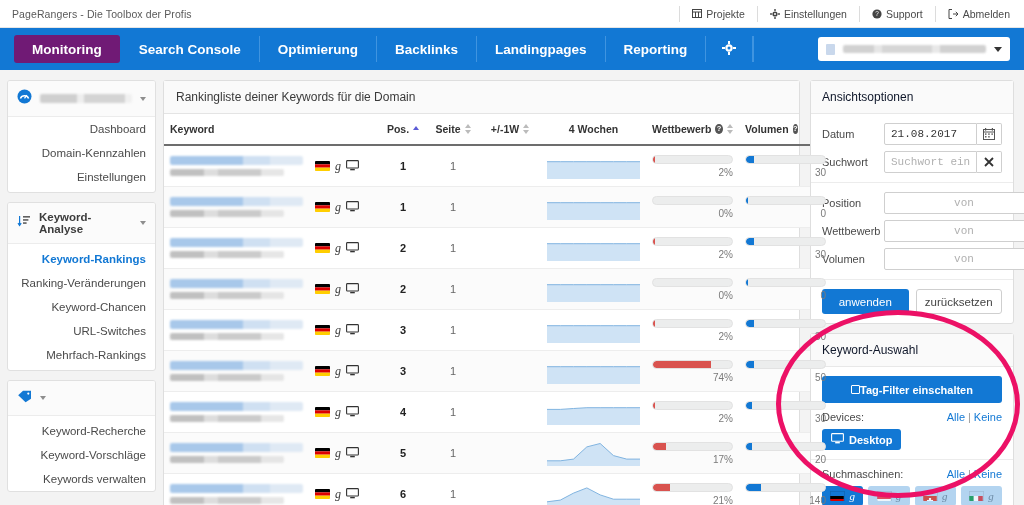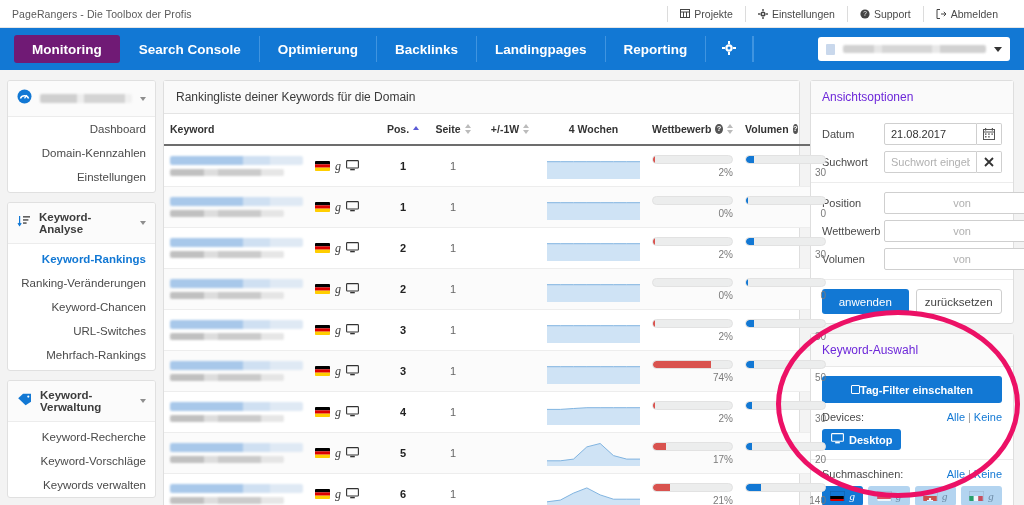--- a/index.html
+++ b/index.html
@@ -9,21 +9,21 @@
     background: #ffffff;
     font-family: "Liberation Sans", sans-serif;
     overflow: hidden;
   }
   #app { position: relative; width: 1024px; height: 505px; background: #f3f3f3; }
 
   
   .topbar {
     height: 28px; background: #ffffff;
     display: flex; align-items: center;
-    padding: 0 14px 0 12px;
+    padding: 0 2px 0 12px;
     border-bottom: 1px solid #e6e6e6;
   }
   .brandline { font-size: 10.5px; color: #5a5a5a; letter-spacing: .1px; }
   .topright { margin-left: auto; display: flex; align-items: center; height: 100%; }
   .toplink {
     font-size: 10.5px; color: #4a4a4a;
     padding: 0 12px; height: 16px;
     display: flex; align-items: center; gap: 4px;
     border-left: 1px solid #dcdcdc;
     cursor: pointer; white-space: nowrap;
@@ -153,28 +153,28 @@
   .meter {
     height: 9px; border-radius: 5px; background: #eceded; overflow: hidden;
     border: .5px solid #e2e2e2;
   }
   .meter > span { display: block; height: 100%; border-radius: 5px 0 0 5px; }
   .meter-val { font-size: 10px; color: #7a7a7a; text-align: right; margin-top: 3px; }
 
   
   .rightcol { width: 224px; flex: none; padding: 10px 10px 0 10px; }
   .rcard { background: #ffffff; border: 1px solid #dedede; border-radius: 3px; margin-bottom: 9px; }
-  .rhead { padding: 9px 11px; font-size: 12px; color: #6d28d9; background: #fafafa; border-bottom: 1px solid #e8e8e8; }
+  .rhead { padding: 9px 11px; font-size: 12px; color: #0f172a; background: #fafafa; border-bottom: 1px solid #e8e8e8; }
   .rbody { padding: 9px 11px; }
   .frow { display: flex; align-items: center; margin-bottom: 6px; }
   .flabel { width: 62px; font-size: 11px; color: #4a4a4a; flex: none; }
   .fin {
     flex: 1; height: 22px; border: 1px solid #cfcfcf; border-radius: 2px;
     background: #fff; font-size: 11px; color: #333; padding: 0 6px;
-    font-family: Liberation Sans, sans-serif; min-width: 0;
+    font-family: Liberation Mono, monospace; min-width: 0;
   }
   .fin::placeholder { color: #b0b0b0; }
   .fbtn {
     width: 25px; height: 22px; border: 1px solid #cfcfcf; border-left: none;
     background: #fff; display: flex; align-items: center; justify-content: center;
     cursor: pointer; border-radius: 0 2px 2px 0; flex: none;
   }
   .range { display: flex; align-items: center; gap: 5px; flex: 1; }
   .range .fin { text-align: center; }
   .divider { height: 1px; background: #ececec; margin: 9px -11px; }
@@ -349,21 +349,20 @@
       </div>
 
       <div class="sbcard">
         <div class="sbhead">
           <span>
             <svg width="15" height="13" viewBox="0 0 15 13">
                 <path d="M1.2 5.2 L6 0.8 L14 0.8 L14 8.8 L8.6 12.2 Z" fill="#1278d4"></path>
                 <circle cx="11.3" cy="3.6" r="1.1" fill="#fff"></circle>
               </svg>
           </span>
-          <span class="sbhead-label">Keyword-Verwaltung</span>
           <span class="caret-sm"></span>
         </div>
         <div class="sbitem" style="padding-top:9px">Keyword-Recherche</div>
         <div class="sbitem">Keyword-Vorschläge</div>
         <div class="sbitem">Keywords verwalten</div>
 
       </div>
     </div>
 
     <div class="center">

